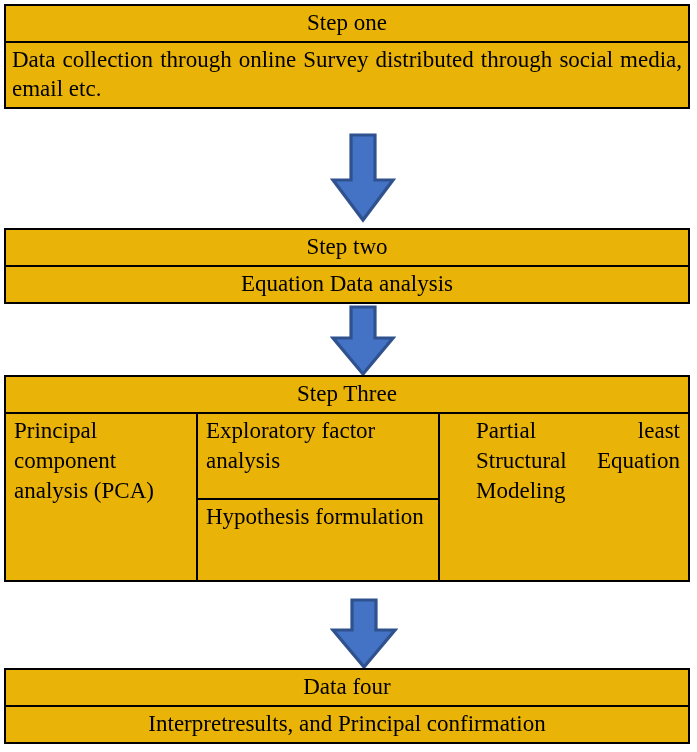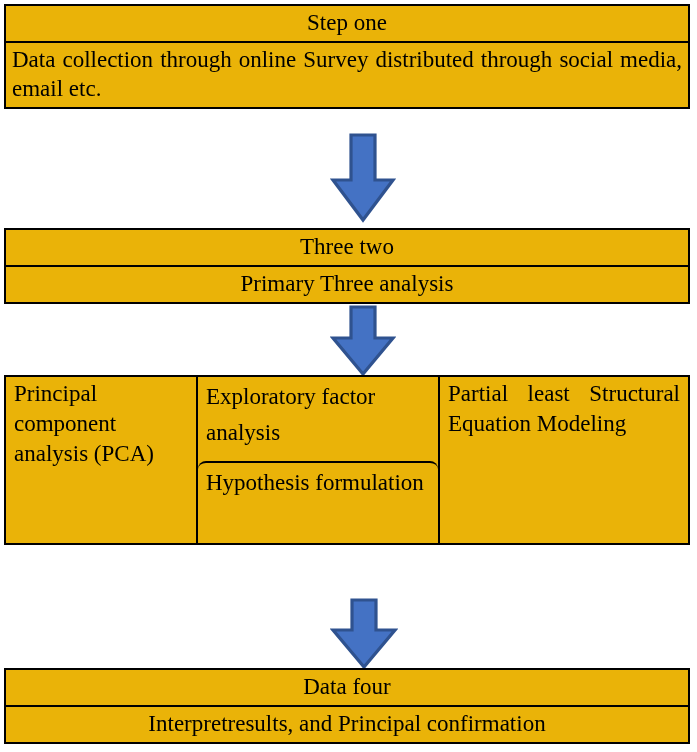--- a/index.html
+++ b/index.html
@@ -68,36 +68,36 @@
     border-left: 2px solid #000000;
     border-right: 2px solid #000000;
     display: flex;
     flex-direction: column;
   }
   .col-3 { width: 248px; }
   .subcell {
     box-sizing: border-box;
     padding: 2px 6px 6px 8px;
     font-size: 23px;
-    line-height: 36px;
+    line-height: 30px;
   }
   .subcell.top { height: 84px; }
   .subcell.bottom {
     border-top: 2px solid #000000;
     height: 82px;
-    border-radius: 8px;
   }
   .col-1 .inner, .col-3 .inner {
     padding: 2px 8px 6px 8px;
     font-size: 23px;
     line-height: 30px;
   }
   .col-3 .inner {
     text-align: justify;
     text-align-last: left;
+    margin-left: 28px;
   }
 
   
   .arrow {
     position: absolute;
   }
 </style>
 </head>
 <body>
 
@@ -113,34 +113,37 @@
   </div>
 
   <div class="arrow" style="left:330px; top:133px;">
     <svg width="66" height="90" viewBox="0 0 66 90" xmlns="http://www.w3.org/2000/svg">
       <polygon points="21,2 45,2 45,47 63,47 33,87 3,47 21,47" fill="#4472C4" stroke="#2F528F" stroke-width="3.2" stroke-linejoin="miter"></polygon>
     </svg>
   </div>
 
   <div class="box" style="top:228px;">
     <div class="row">
-      <div class="cell center">Three two</div>
+      <div class="cell center">Step two</div>
     </div>
     <div class="row">
-      <div class="cell center">Primary Three analysis</div>
+      <div class="cell center">Equation Data analysis</div>
     </div>
   </div>
 
   <div class="arrow" style="left:330px; top:305px;">
     <svg width="66" height="72" viewBox="0 0 66 72" xmlns="http://www.w3.org/2000/svg">
       <polygon points="21,2 45,2 45,33 63,33 33,69 3,33 21,33" fill="#4472C4" stroke="#2F528F" stroke-width="3.2" stroke-linejoin="miter"></polygon>
     </svg>
   </div>
 
   <div class="box" style="top:375px;">
+    <div class="row">
+      <div class="cell center">Step Three</div>
+    </div>
     <div class="row">
       <div class="cols">
 
         <div class="col col-1">
           <div class="inner">Principal component analysis (PCA)</div>
         </div>
 
         <div class="col col-2">
           <div class="subcell top">Exploratory factor analysis</div>
           <div class="subcell bottom">Hypothesis formulation</div>

